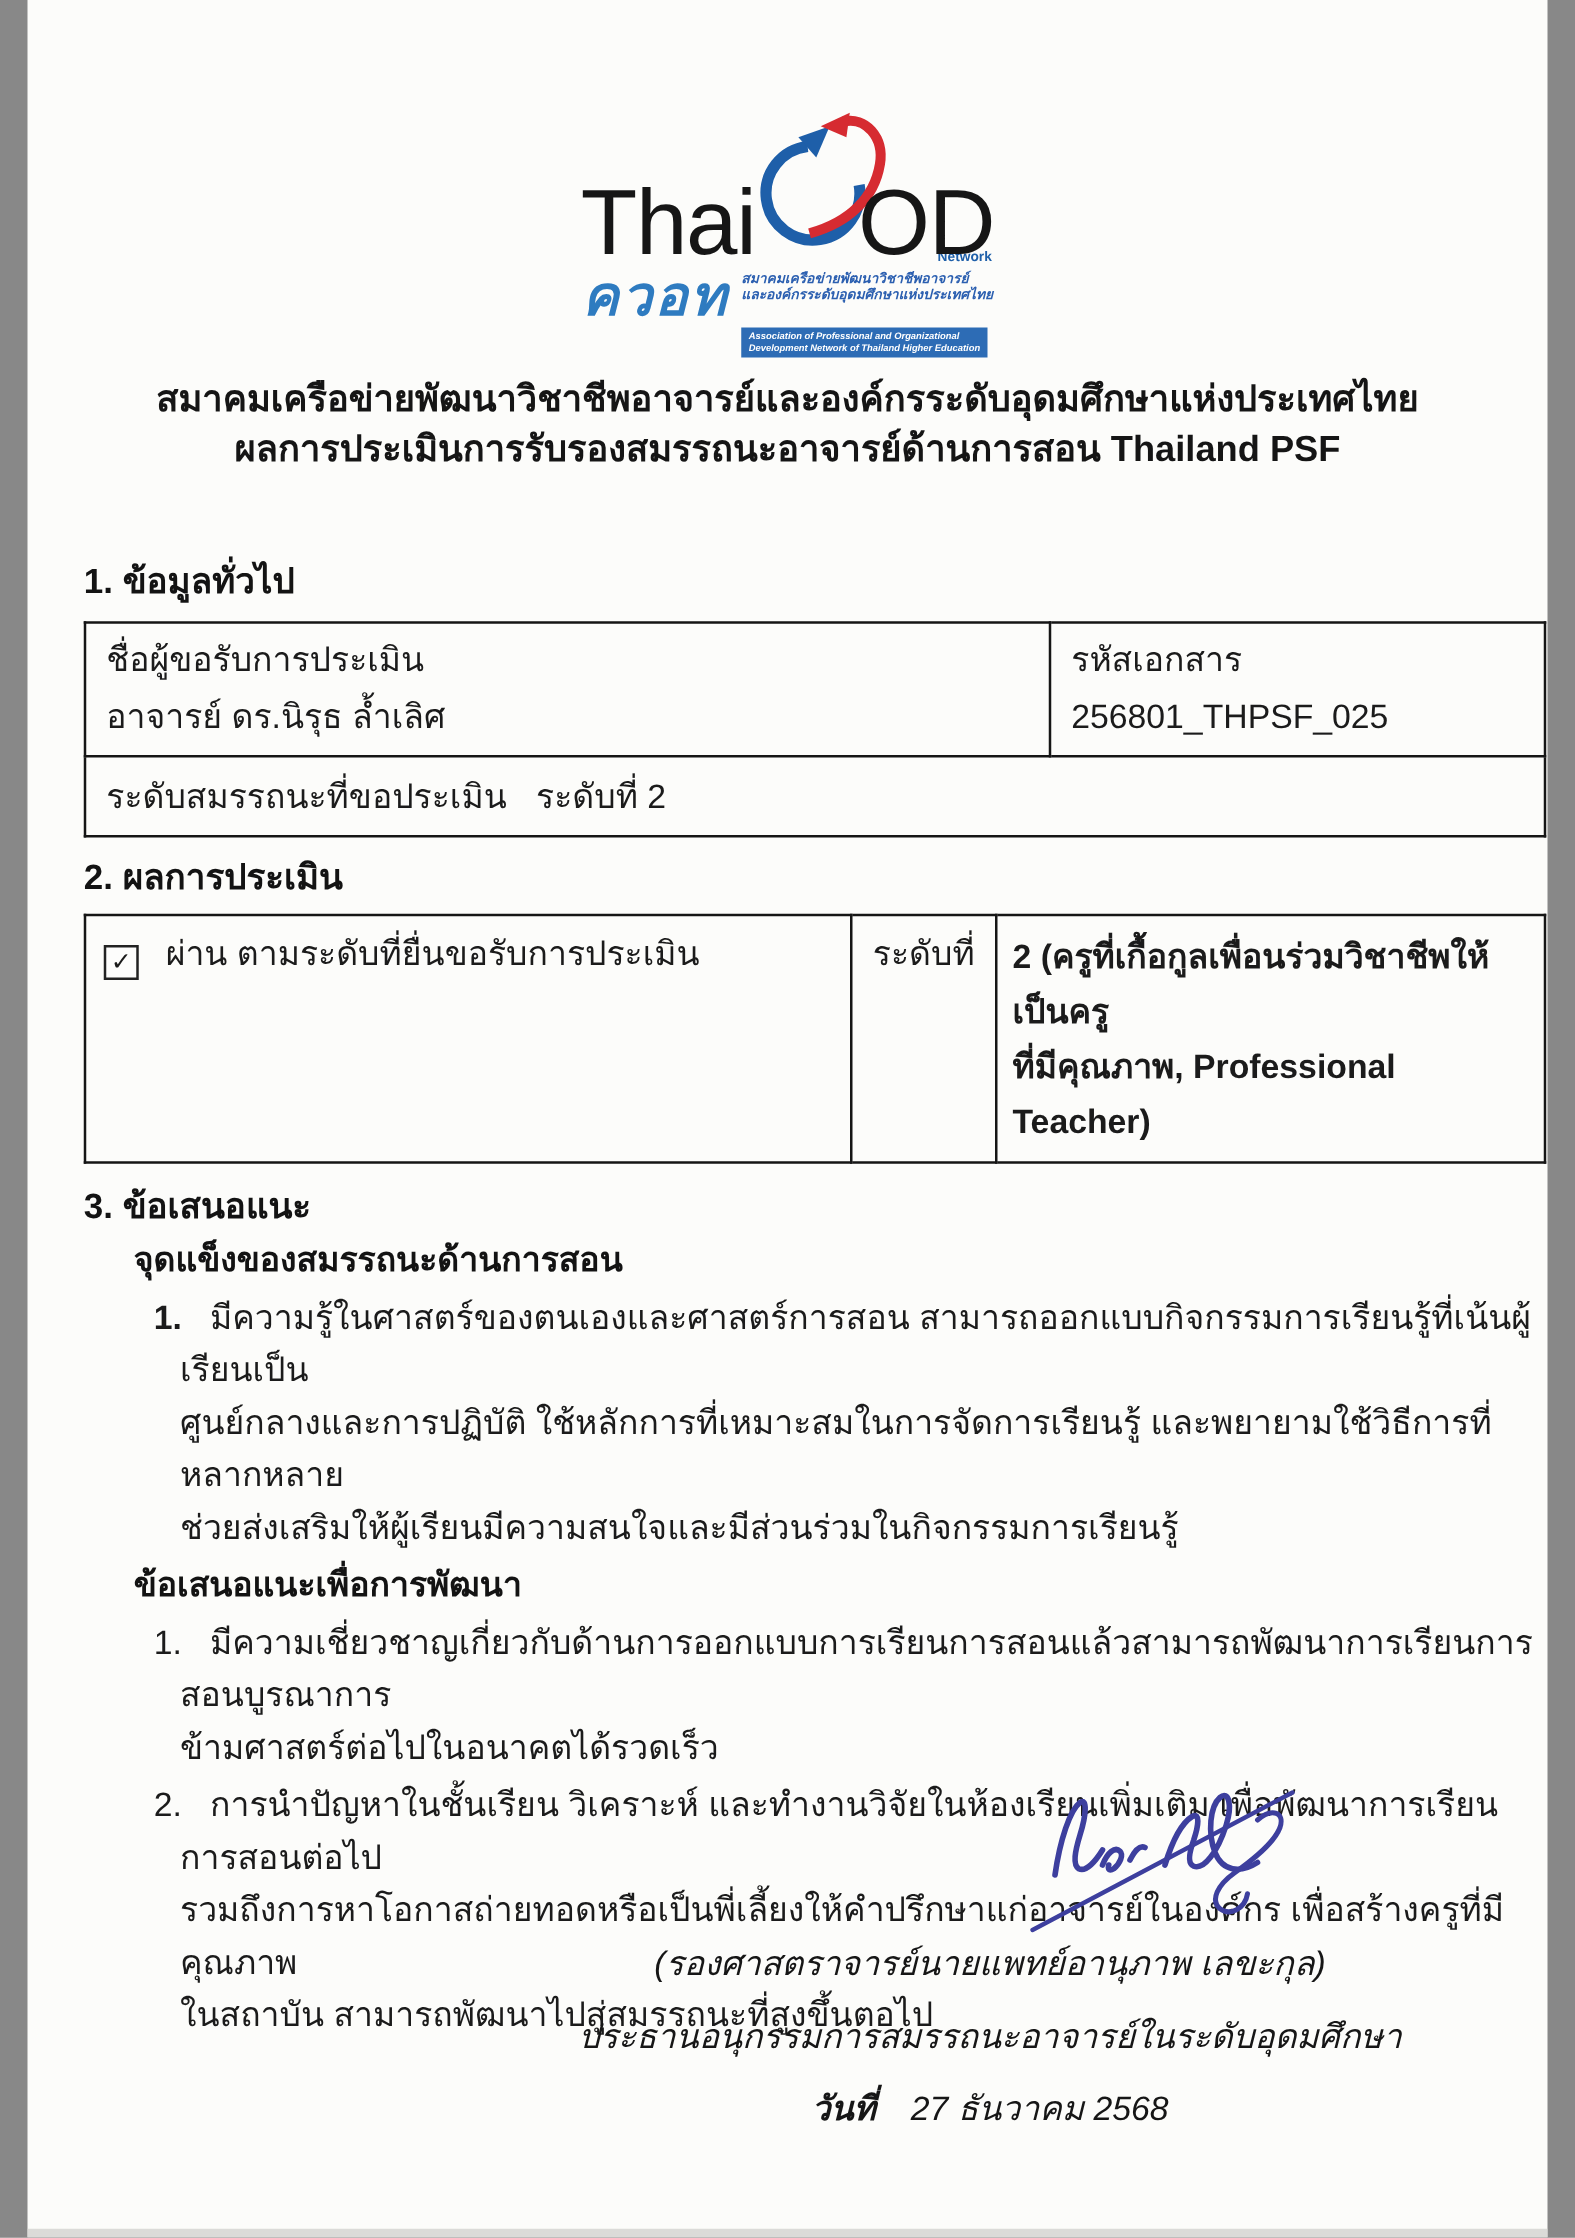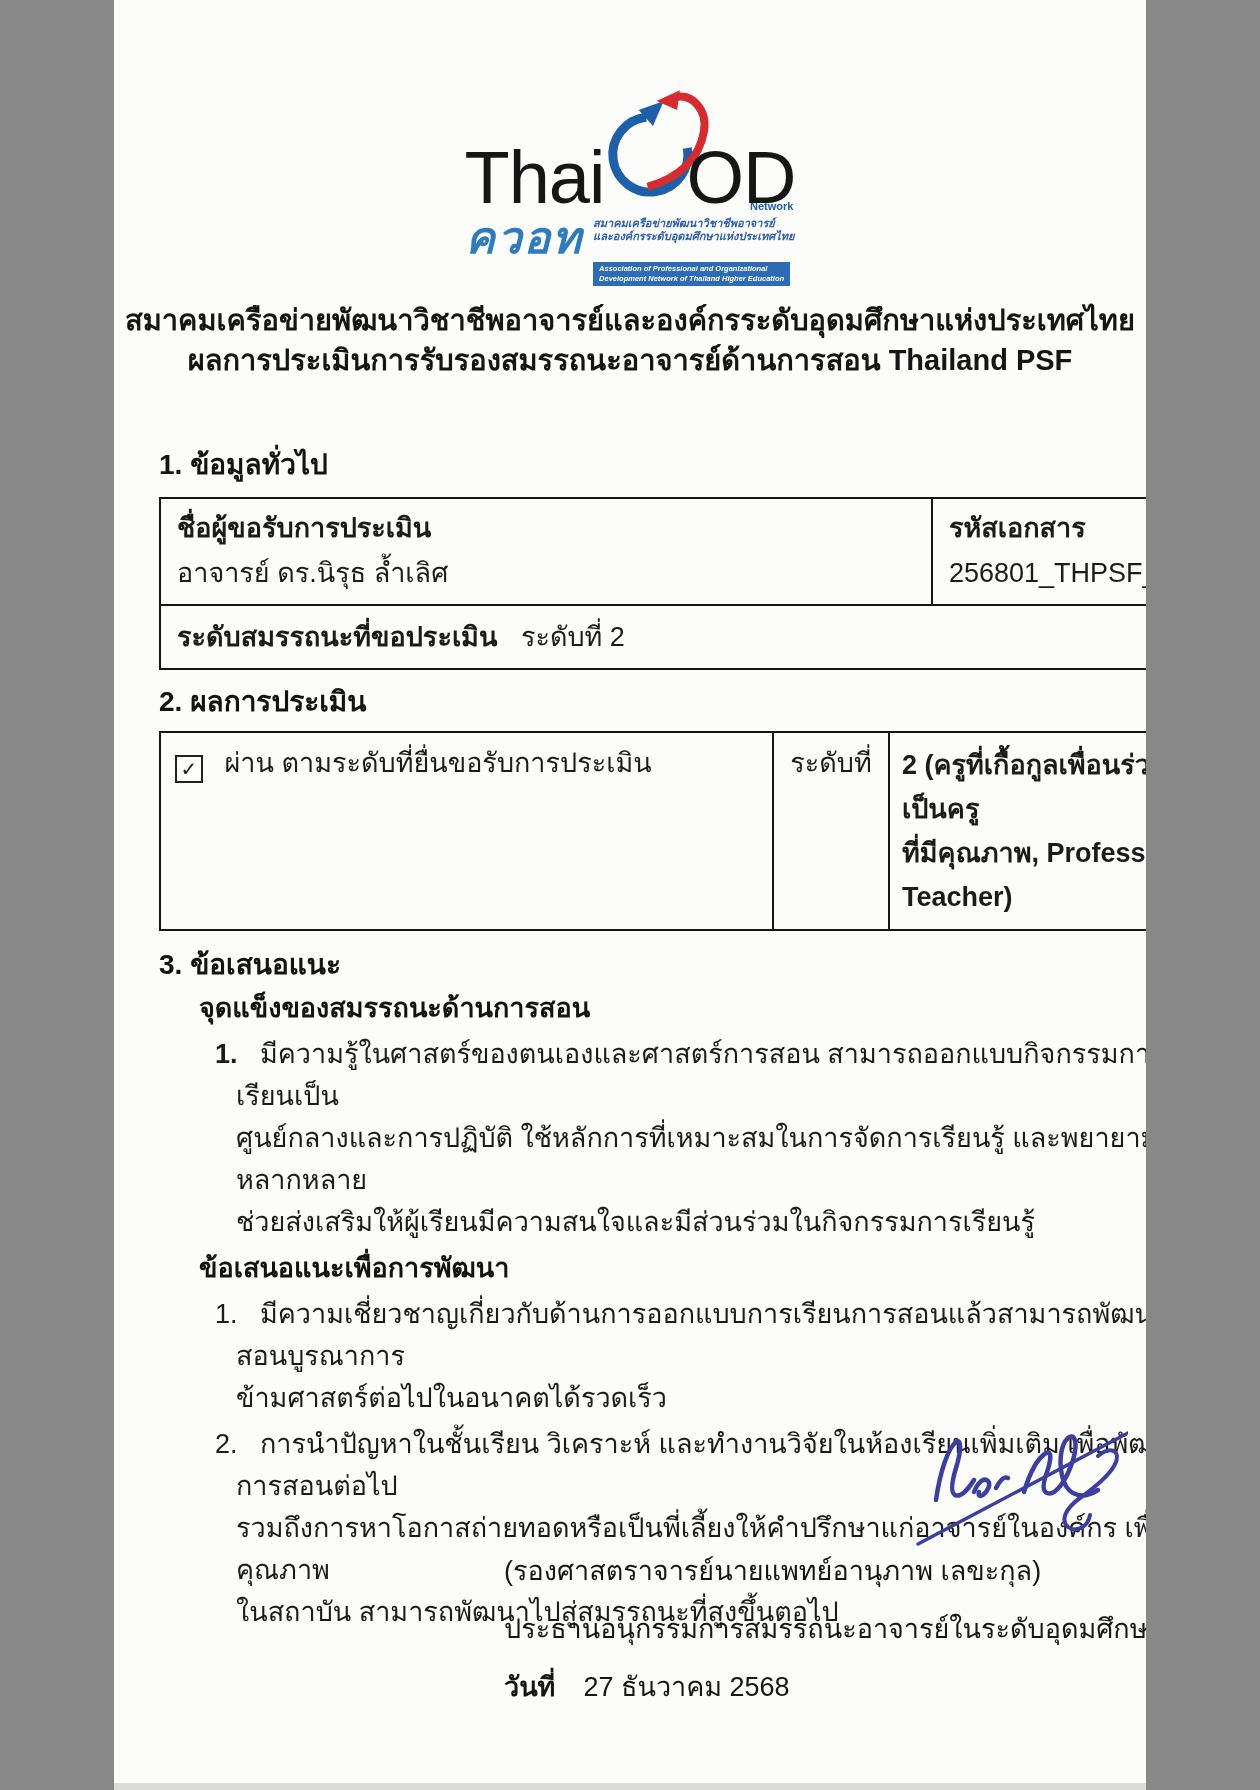--- a/index.html
+++ b/index.html
@@ -1,22 +1,22 @@
 <!DOCTYPE html>
 <html><head>
 <meta charset="utf-8">
 <style>
   html,body { margin:0; padding:0; background:#888; }
   .page {
-    position:relative; width:1032px; height:1790px; margin:0 auto;
+    position:relative; width:1216px; height:1790px; margin:0 auto;
     background:#fcfcfa; color:#1b1b1b;
     font-family:"Liberation Sans","DejaVu Sans",sans-serif;
     overflow:hidden;
   }
-  .b { font-weight:bold; }
+  .b { font-weight:normal; }
   .prewrap { white-space:pre-line; }
 
   
   .logo-block { position:absolute; top:82px; left:0; right:0; display:flex; flex-direction:column; align-items:center; }
   .logo-inner { display:flex; flex-direction:column; }
   .logo-top { display:flex; align-items:flex-end; justify-content:center; }
   .logo-word { font-size:74px; line-height:76px; font-weight:300; color:#161616; letter-spacing:-1px; }
   svg.swoosh { width:118px; height:138px; margin:0 -26px -4px -10px; }
   .logo-word.suffix { position:relative; z-index:2; }
   .logo-network { text-align:right; font-size:11px; line-height:12px; font-weight:bold; color:#1e5fa9; margin:-16px 2px 4px 0; }
@@ -56,21 +56,21 @@
   }
 
   .subhead { font-size:27px; font-weight:bold; line-height:38px; margin:6px 0 6px 40px; color:#131313; }
   .item { position:relative; padding-left:77px; font-size:27px; line-height:42px; margin-bottom:4px; }
   .item .num { position:absolute; left:56px; top:0; }
   .item .txt { display:block; white-space:pre-line; text-indent:24px; }
   .strength .num { font-weight:bold; }
 
   
   svg.signature { position:absolute; left:798px; top:1400px; width:222px; height:150px; }
-  .footer-block { position:absolute; left:390px; top:1552px; width:760px; font-size:27px; color:#161616; }
+  .footer-block { position:absolute; left:390px; top:1552px; width:760px; text-align:center; font-size:27px; color:#161616;font-style:italic; }
   .footer-line { line-height:38px; margin-bottom:20px; }
   .footer-date .date-label { font-weight:bold; margin-right:28px; }
   .page-edge { position:absolute; left:0; right:0; bottom:0; height:7px; background:#dbdbd8; }
 </style>
 </head>
 <body>
 
 <div class="page">
 
   <div class="logo-block">

